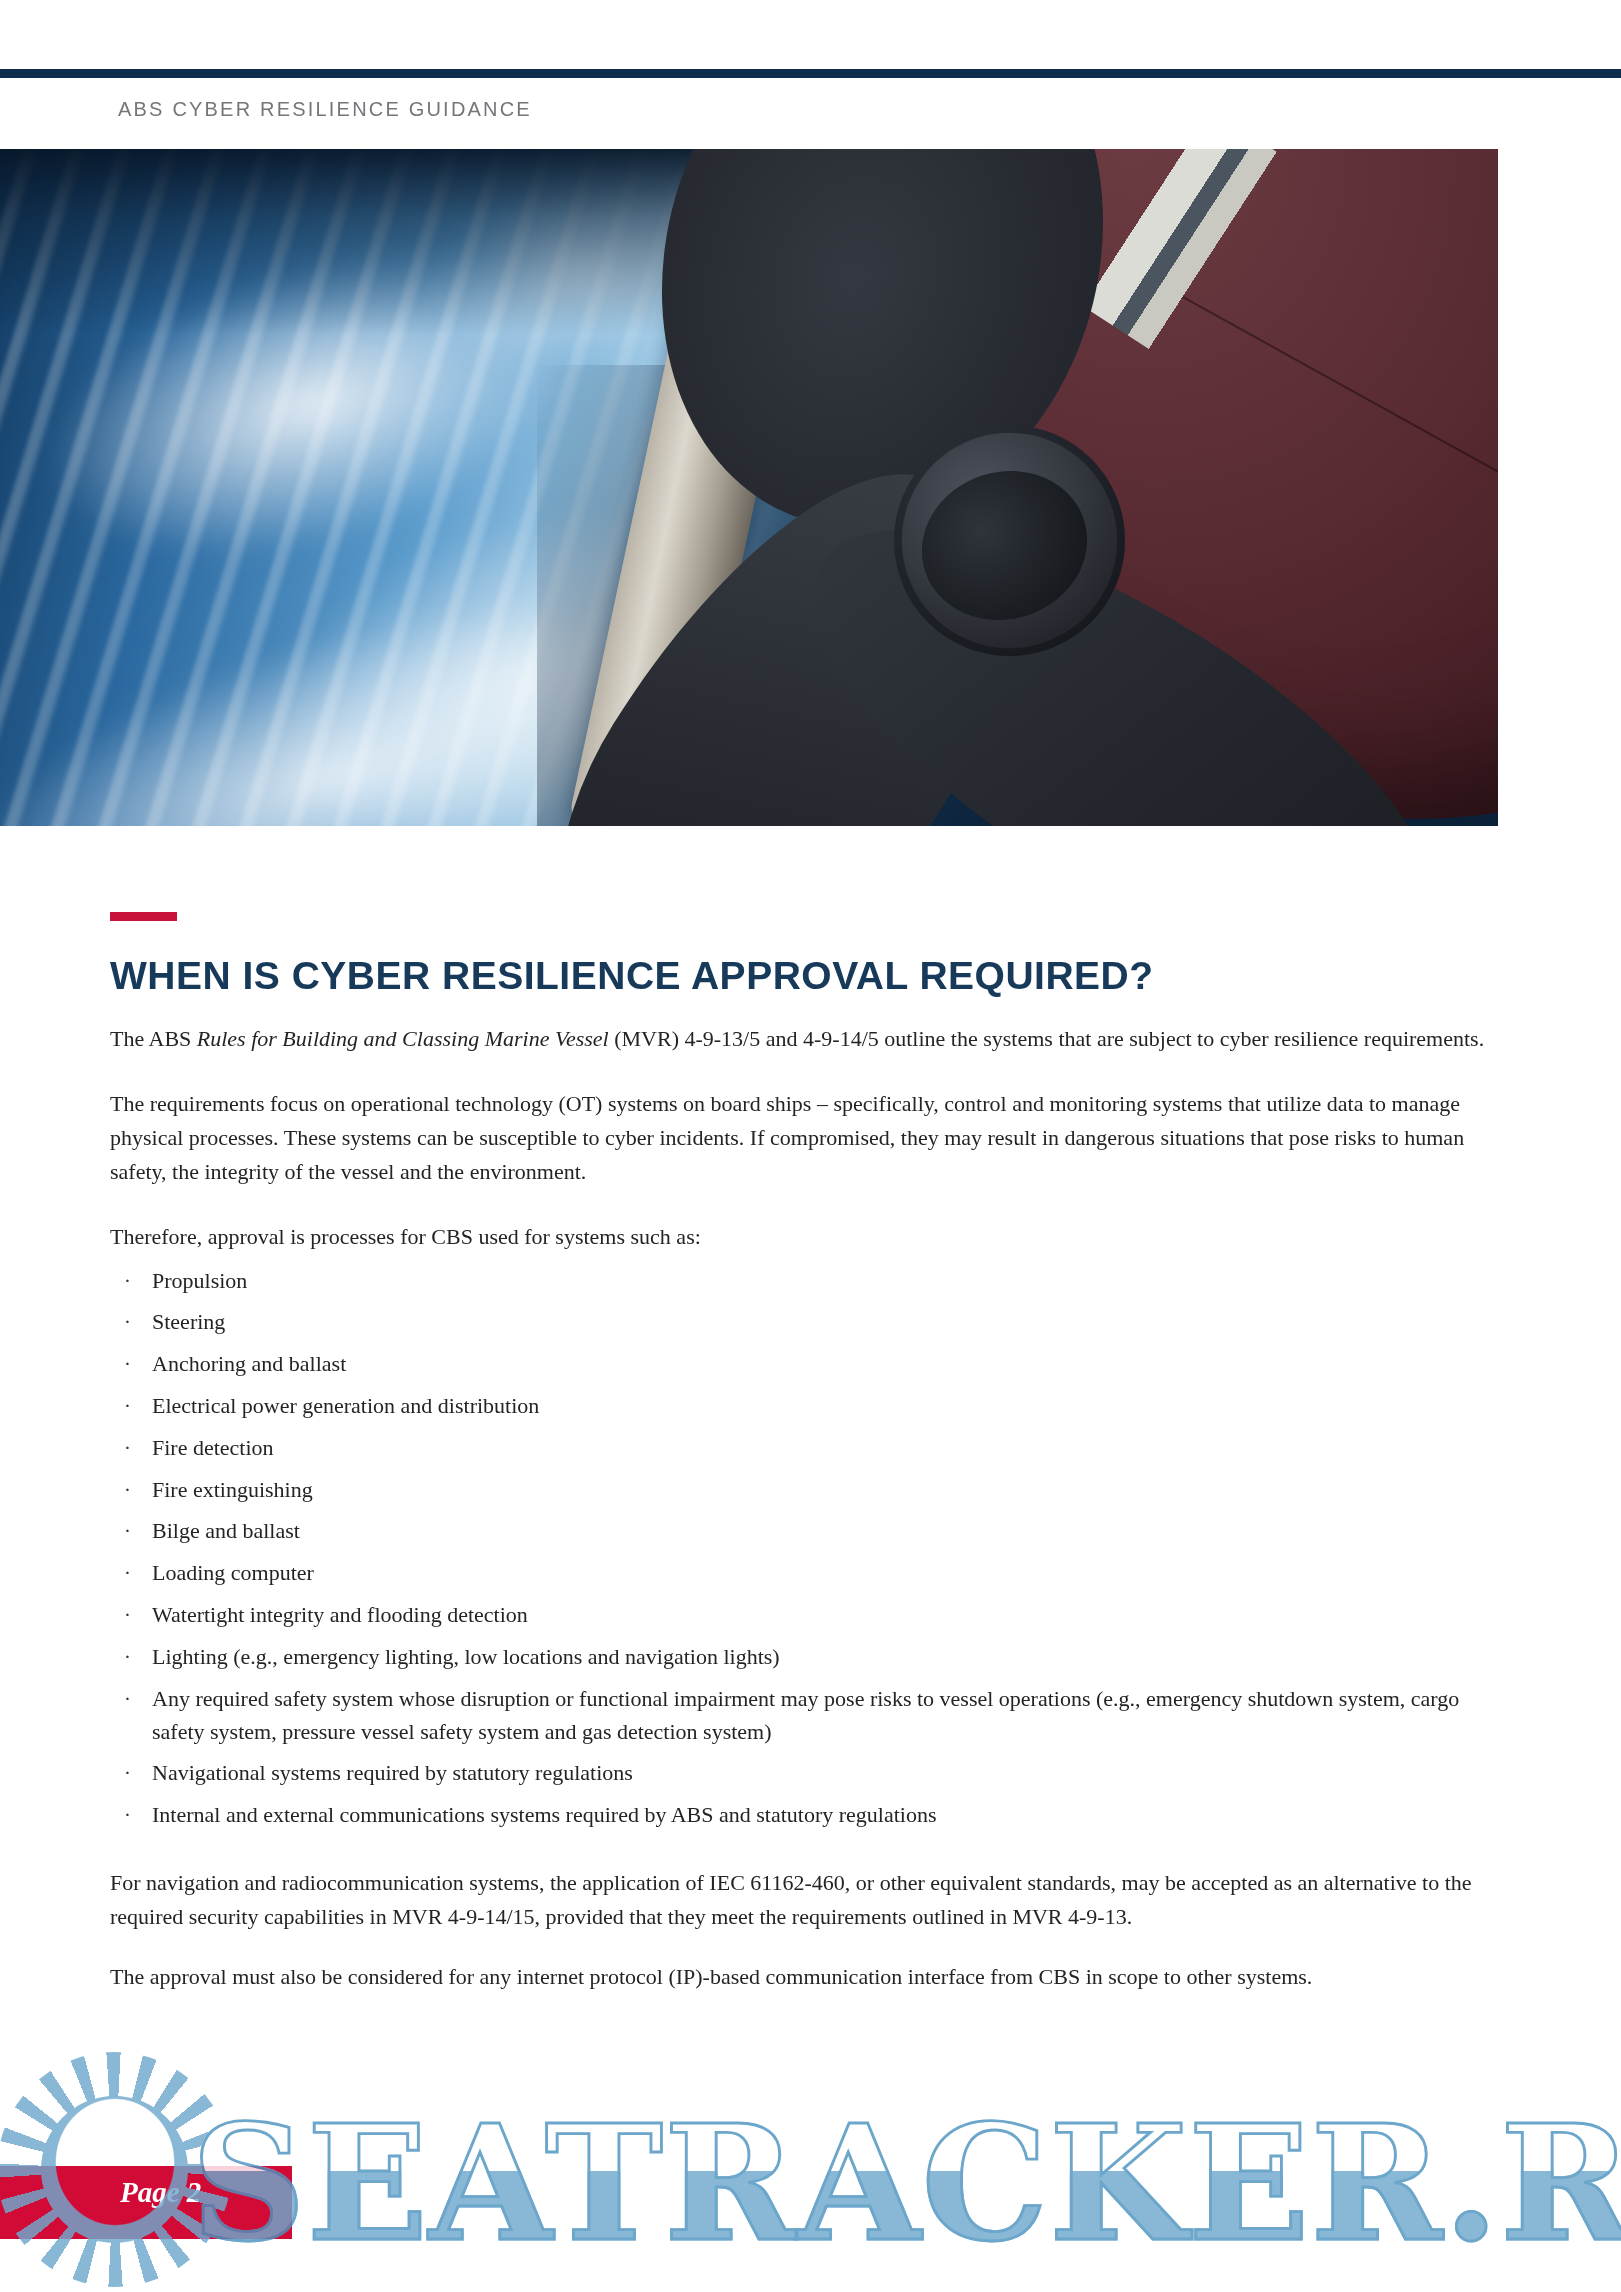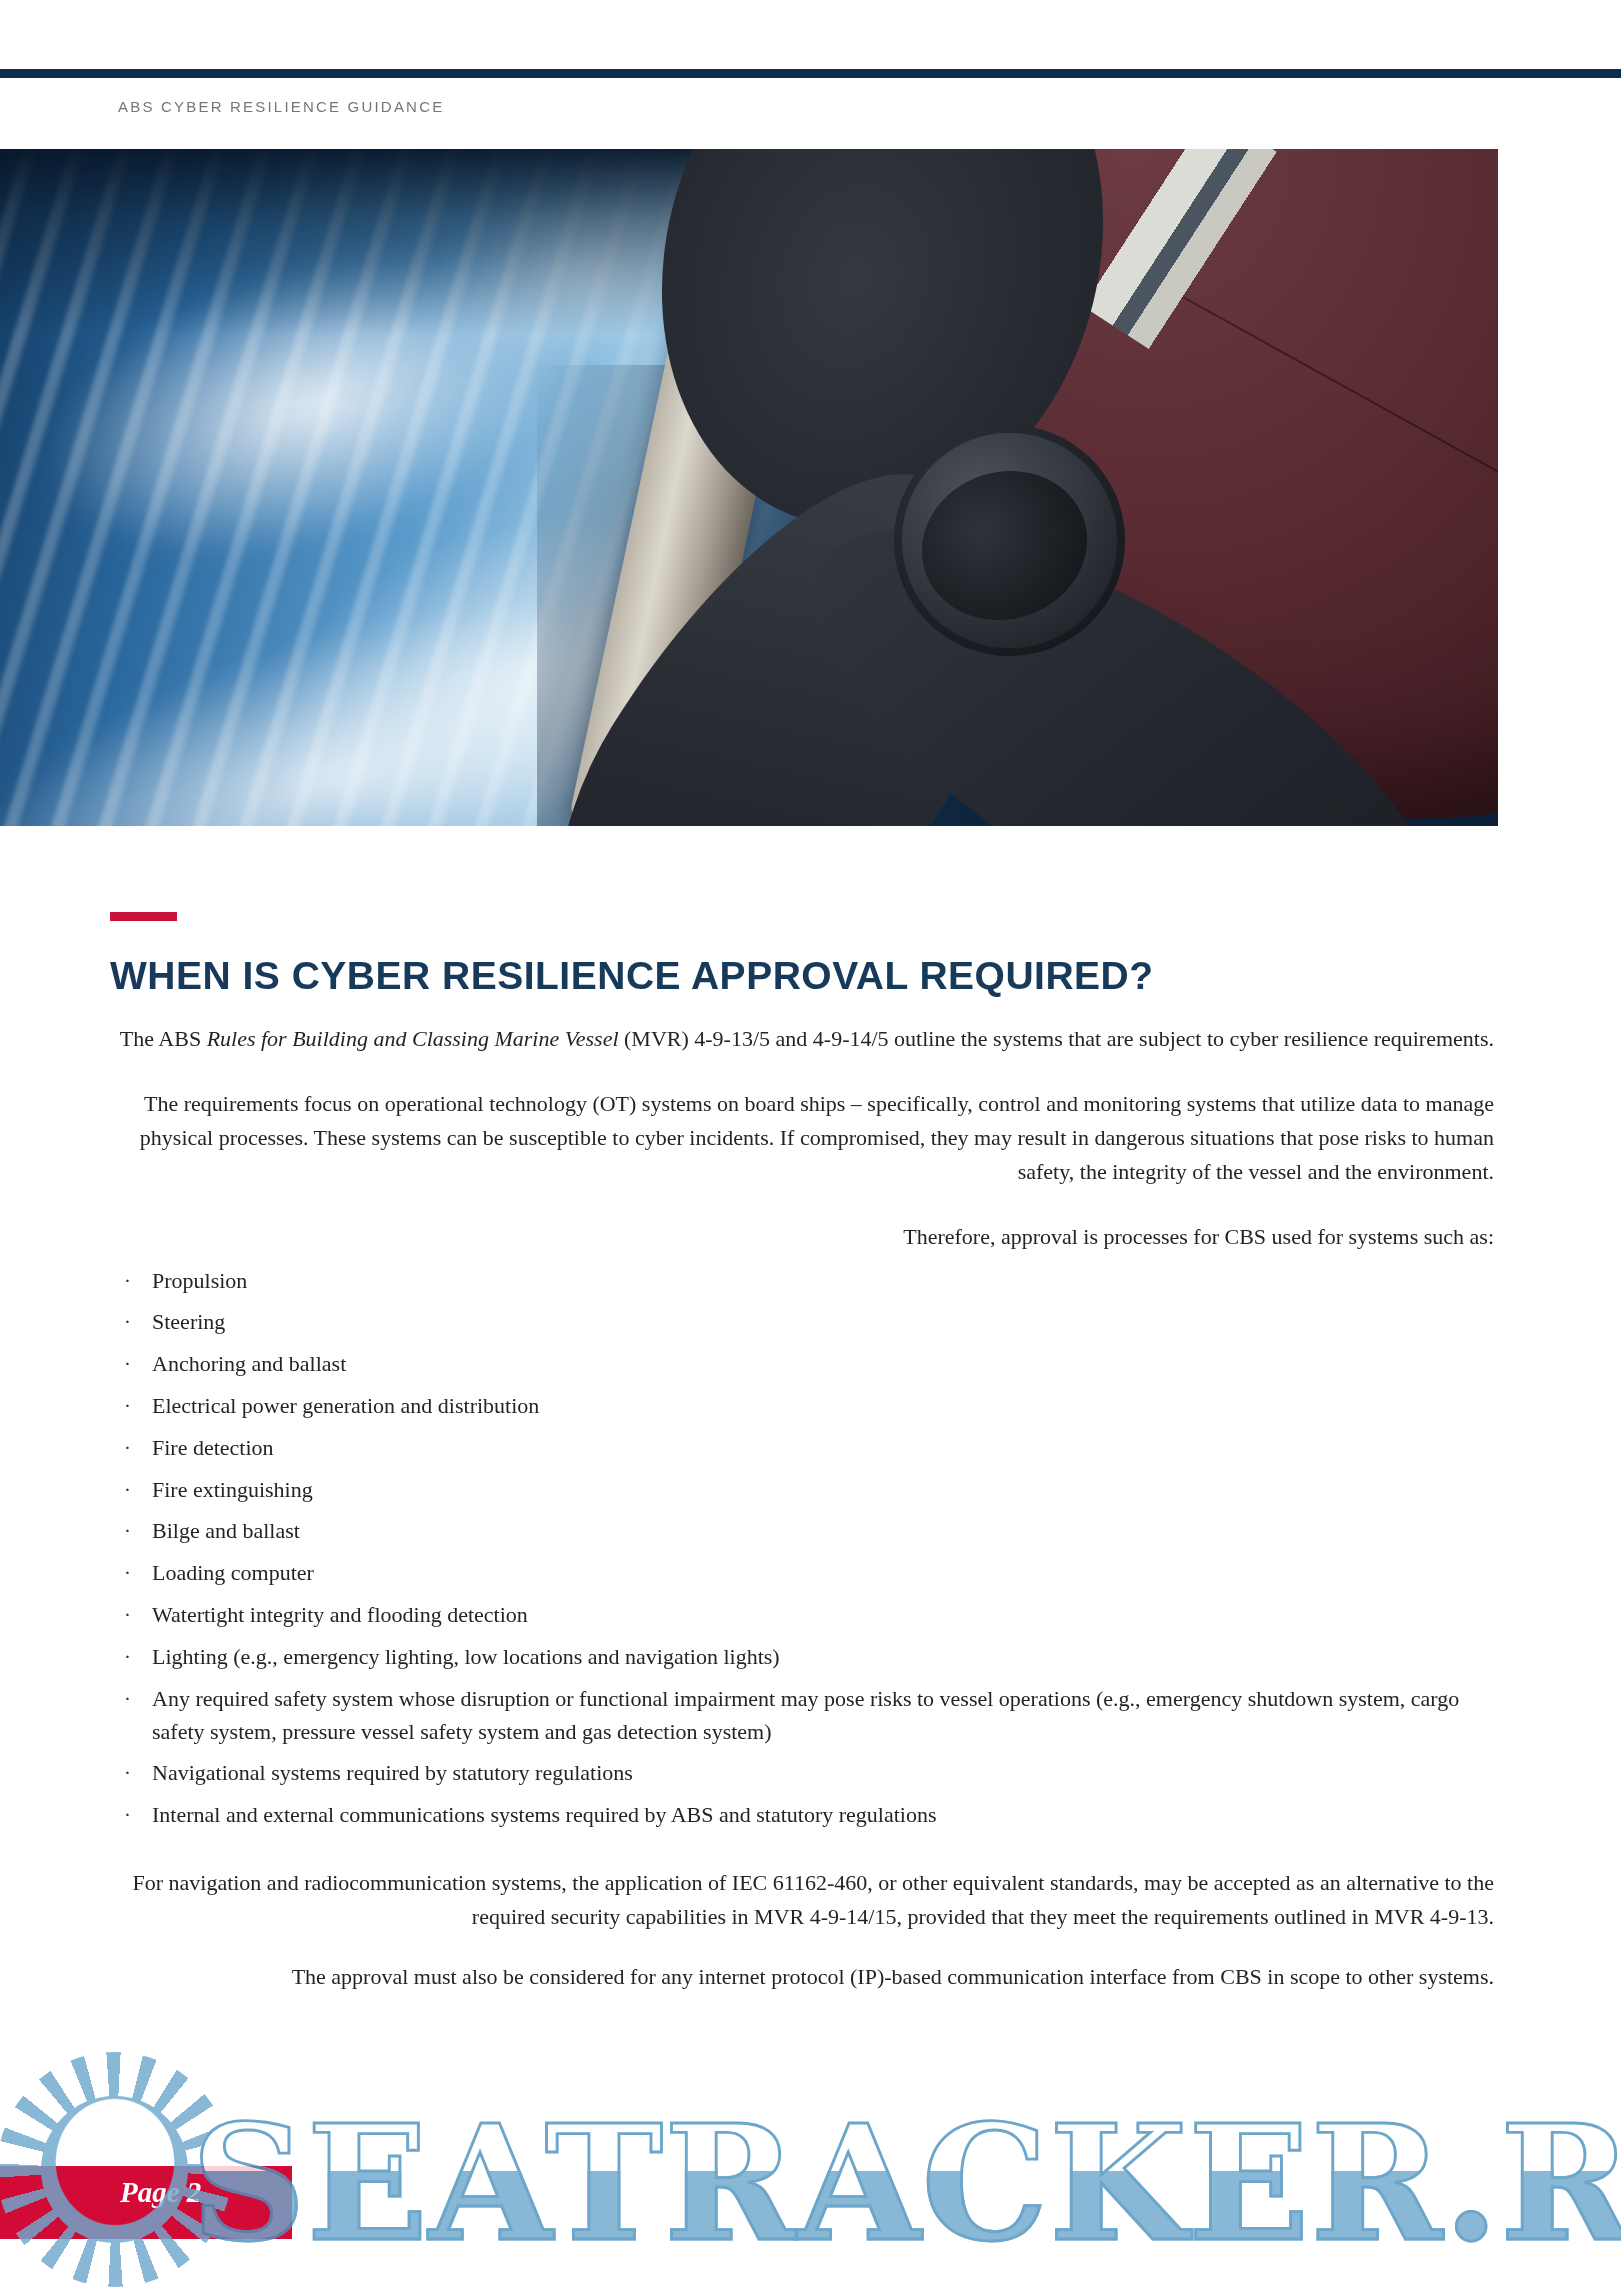--- a/index.html
+++ b/index.html
@@ -2,21 +2,21 @@
 <html><head>
 <meta charset="utf-8">
 <style>
   html,body{margin:0;padding:0;background:#e8e8e8;}
   .page{position:relative;width:1621px;height:2293px;background:#ffffff;overflow:hidden;
         font-family:"Liberation Serif",serif;margin:0 auto;}
 
   
   .topbar{position:absolute;left:0;top:69px;width:100%;height:8.8px;background:#0e2d4c;}
   .doc-header{position:absolute;left:118px;top:98px;font-family:"Liberation Sans",sans-serif;
-              font-size:15px;letter-spacing:2.2px;color:#74767a;}
+              font-size:20px;letter-spacing:2.2px;color:#74767a;}
 
   
   .hero{position:absolute;left:0;top:149px;width:1498px;height:677px;overflow:hidden;
         background:linear-gradient(102deg,#123a61 0%,#2a689f 14%,#5a9bcc 30%,#9dc8e4 42%,
                    #7ab1d8 50%,#3f7cae 62%,#1c4a75 74%,#0d2a47 88%,#0a2038 100%);}
   .hero *{position:absolute;}
   .streaks{left:-59px;top:-39px;width:980px;height:804px;opacity:.75;z-index:2;
            background:repeating-linear-gradient(107deg,rgba(255,255,255,.30) 0 9.8px,rgba(255,255,255,0) 15.7px 45px);
            -webkit-mask-image:linear-gradient(90deg,#000 55%,transparent 95%);
            mask-image:linear-gradient(90deg,#000 55%,transparent 95%);filter:blur(2px);}
@@ -51,21 +51,21 @@
        box-shadow:inset 0 0 0 7.8px rgba(8,10,14,.4);}
   .hub-cap{left:921px;top:323px;width:167px;height:147px;border-radius:50%;z-index:8;transform:rotate(-18deg);
            background:radial-gradient(circle at 40% 35%,#2f343b,#15181c 80%);}
 
   
   .content{position:absolute;left:110px;top:912px;width:1384px;color:#242424;
            font-size:22px;line-height:34px;}
   .red-rule{width:67px;height:8.8px;background:#c9123a;}
   .section-heading{margin:37px 0 0 0;font-family:"Liberation Sans",sans-serif;font-weight:bold;
                    font-size:39px;line-height:35px;letter-spacing:0.5px;color:#17395a;}
-  .content p{margin:0;text-align:right;}
+  .content p{margin:0;}
   .p1{margin-top:29px !important;}
   .p2{margin-top:31px !important;}
   .p3{margin-top:31px !important;}
   .p4{margin-top:35px !important;}
   .p5{margin-top:25.5px !important;}
   .it{font-style:italic;}
   ul.blist{list-style:none;margin:9.8px 0 0 0;padding:0;}
   ul.blist li{position:relative;margin:0 0 8.8px 0;padding-left:42px;line-height:33px;max-width:1338px;}
   ul.blist .blt{position:absolute;left:13.7px;top:0;color:#3a3a3a;}
 

